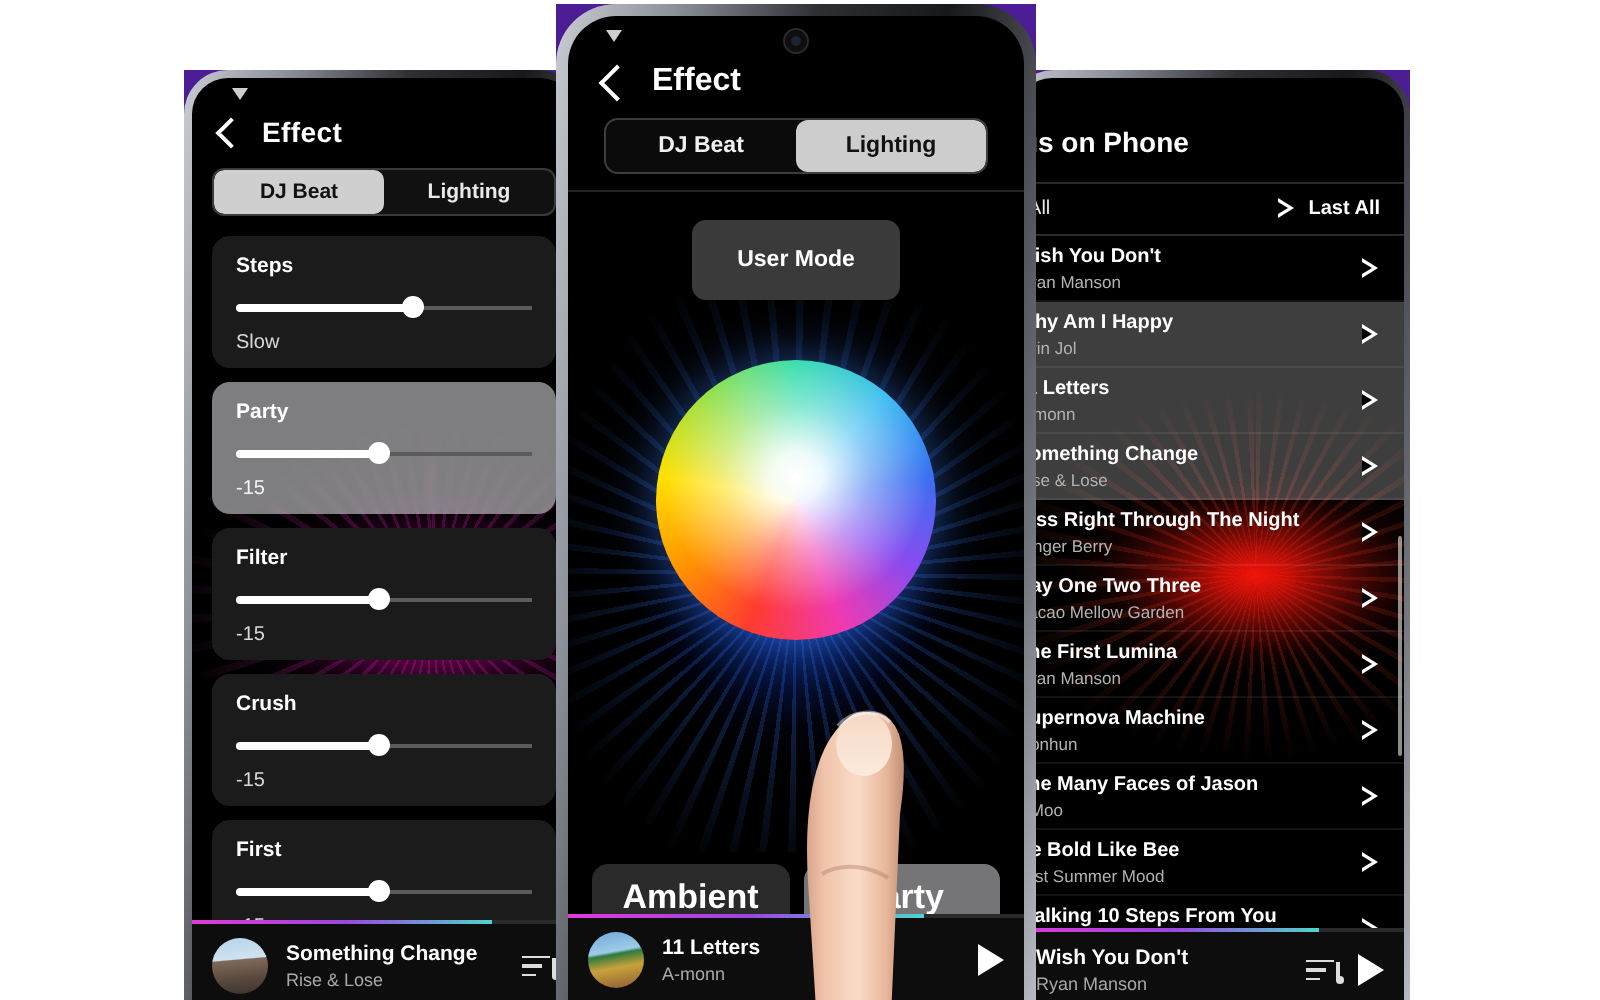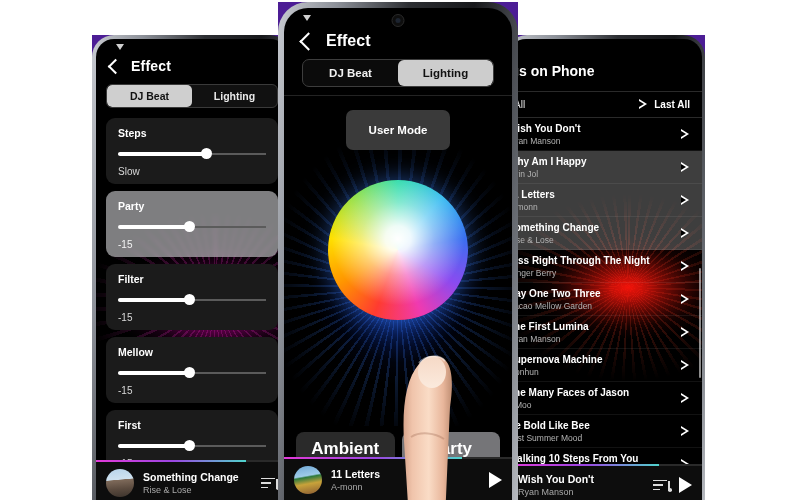--- a/index.html
+++ b/index.html
@@ -173,21 +173,21 @@
           <div class="fx-name">Filter</div>
           <div class="slider">
             <div class="strack"></div>
               <div class="sfill" style="width:48%"></div>
               <div class="sknob" style="left:calc(48% - 5.5px)"></div>
           </div>
           <div class="fx-val">-15</div>
         </div>
 
         <div class="fxcard">
-          <div class="fx-name">Mellow</div>
+          <div class="fx-name">Crush</div>
           <div class="slider">
             <div class="strack"></div>
               <div class="sfill" style="width:48%"></div>
               <div class="sknob" style="left:calc(48% - 5.5px)"></div>
           </div>
           <div class="fx-val">-15</div>
         </div>
 
         <div class="fxcard">
           <div class="fx-name">First</div>

